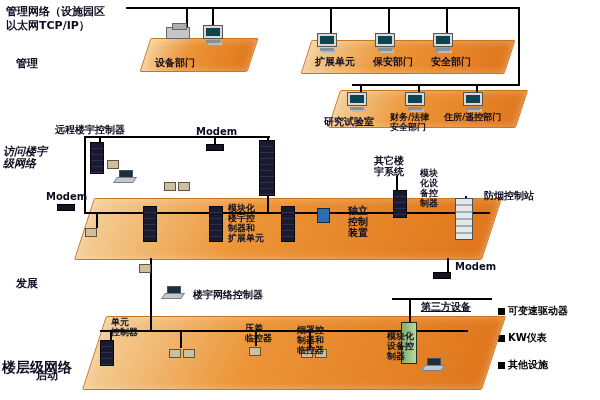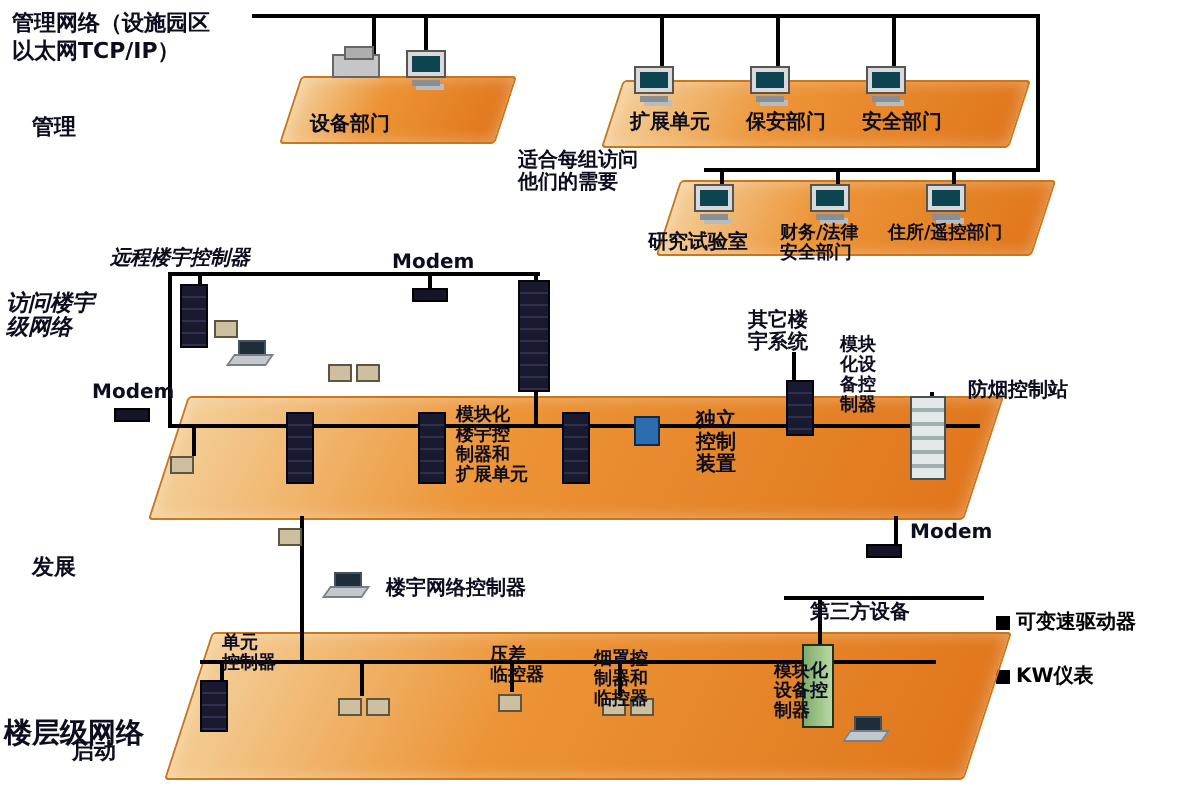--- a/index.html
+++ b/index.html
@@ -61,20 +61,24 @@
 以太网TCP/IP）</div>
 
   <div class="legend">
     <div class="legend-row">
       <span class="sq"></span>
       <span>可变速驱动器</span>
     </div>
     <div class="legend-row">
       <span class="sq"></span>
       <span>KW仪表</span>
+    </div>
+    <div class="legend-row">
+      <span class="sq"></span>
+      <span>其他设施</span>
     </div>
   </div>
 
 <div class="platform" style="left: 145px; top: 38px; width: 108px; height: 34px;"></div>
     <div class="platform" style="left: 306px; top: 40px; width: 204px; height: 34px;"></div>
     <div class="platform" style="left: 334px; top: 90px; width: 188px; height: 38px;"></div>
     <div class="platform" style="left: 84px; top: 198px; width: 408px; height: 62px;"></div>
     <div class="platform" style="left: 94px; top: 316px; width: 400px; height: 74px;"></div>
     <div class="line" style="left: 126px; top: 7px; width: 394px; height: 2px;"></div>
     <div class="line" style="left: 186px; top: 9px; width: 2px; height: 18px;"></div>
@@ -142,46 +146,44 @@
     <div class="lbl" style="left: 16px; top: 58px; font-size: 11px;">管理</div>
     <div class="lbl" style="left: 3px; top: 146px; font-size: 11px; font-style: italic;">访问楼宇
 级网络</div>
     <div class="lbl" style="left: 16px; top: 278px; font-size: 11px; text-align: right;">发展</div>
     <div class="lbl" style="left: 2px; top: 320px; font-size: 14px; margin-top: 40px;">楼层级网络</div>
     <div class="lbl" style="left: 16px; top: 370px; font-size: 11px; margin-left: 20px;">启动</div>
     <div class="lbl" style="left: 155px; top: 57px; font-size: 10px;">设备部门</div>
     <div class="lbl" style="left: 315px; top: 56px; font-size: 10px;">扩展单元</div>
     <div class="lbl" style="left: 373px; top: 56px; font-size: 10px;">保安部门</div>
     <div class="lbl" style="left: 431px; top: 56px; font-size: 10px;">安全部门</div>
-    <div class="lbl" style="left: 258px; top: 75px; font-size: 10px; background: rgb(255, 255, 255); padding: 0px 1px;">适合每组访问
-他们的需要</div>
     <div class="lbl" style="left: 324px; top: 116px; font-size: 10px;">研究试验室</div>
     <div class="lbl" style="left: 390px; top: 112px; font-size: 9px;">财务/法律
 安全部门</div>
     <div class="lbl" style="left: 444px; top: 112px; font-size: 9px;">住所/遥控部门</div>
-    <div class="lbl" style="left: 55px; top: 124px; font-size: 10px; font-style: italic;">远程楼宇控制器</div>
+    <div class="lbl" style="left: 55px; top: 124px; font-size: 10px;">远程楼宇控制器</div>
     <div class="lbl" style="left: 196px; top: 126px; font-size: 10px;">Modem</div>
     <div class="lbl" style="left: 374px; top: 155px; font-size: 10px;">其它楼
 宇系统</div>
     <div class="lbl" style="left: 420px; top: 168px; font-size: 9px;">模块
 化设
 备控
 制器</div>
     <div class="lbl" style="left: 484px; top: 190px; font-size: 10px;">防烟控制站</div>
     <div class="lbl" style="left: 46px; top: 191px; font-size: 10px;">Modem</div>
     <div class="lbl" style="left: 228px; top: 203px; font-size: 9px;">模块化
 楼宇控
 制器和
 扩展单元</div>
     <div class="lbl" style="left: 348px; top: 205px; font-size: 10px;">独立
 控制
 装置</div>
     <div class="lbl" style="left: 455px; top: 261px; font-size: 10px;">Modem</div>
     <div class="lbl" style="left: 193px; top: 289px; font-size: 10px;">楼宇网络控制器</div>
-    <div class="lbl" style="left: 405px; top: 301px; font-size: 10px;">第三方设备</div>
+    <div class="lbl" style="left: 421px; top: 301px; font-size: 10px; text-decoration: underline;">第三方设备</div>
     <div class="lbl" style="left: 111px; top: 317px; font-size: 9px;">单元
 控制器</div>
     <div class="lbl" style="left: 245px; top: 323px; font-size: 9px;">压差
 临控器</div>
     <div class="lbl" style="left: 297px; top: 325px; font-size: 9px;">烟罩控
 制器和
 临控器</div>
     <div class="lbl" style="left: 387px; top: 331px; font-size: 9px;">模块化
 设备控
 制器</div>

